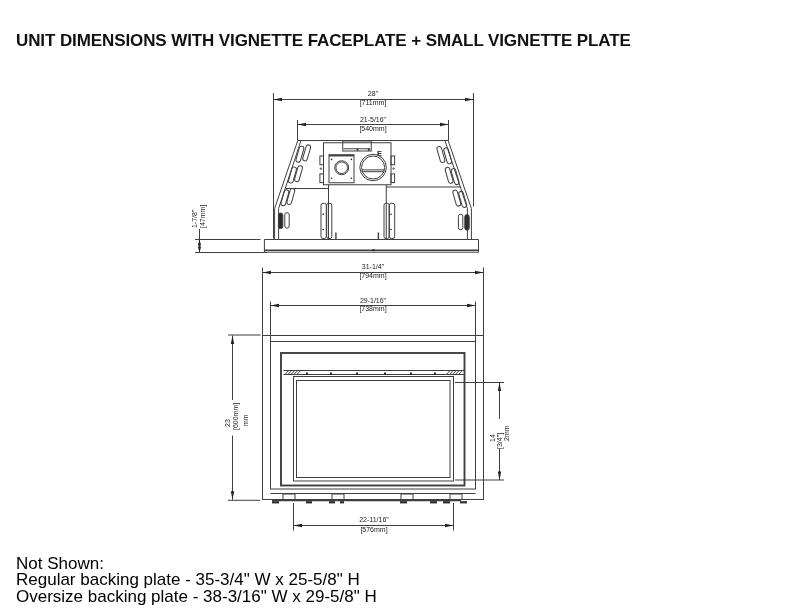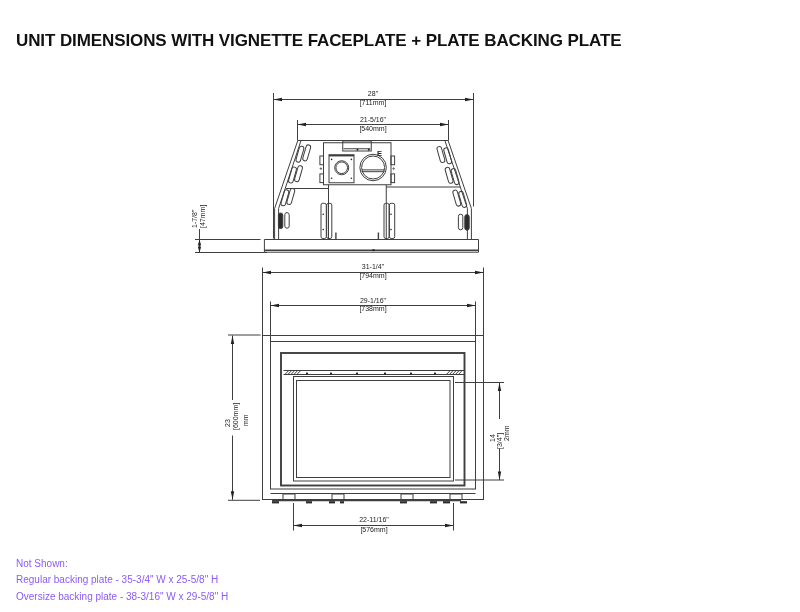--- a/index.html
+++ b/index.html
@@ -1,30 +1,30 @@
 <!DOCTYPE html>
 <html><head>
 <meta charset="utf-8">
 <style>
   html,body{margin:0;padding:0;background:#ffffff;}
   .page{position:relative;width:800px;height:612px;background:#fff;overflow:hidden;
         font-family:"Liberation Sans",sans-serif;}
   .title{position:absolute;left:16px;top:31px;font-size:17px;font-weight:bold;color:#111;
          white-space:nowrap;letter-spacing:-0.1px;}
-  .notes{position:absolute;left:16px;top:556px;font-size:10px;color:#8b5cf6;line-height:16.4px;white-space:nowrap;}
+  .notes{position:absolute;left:16px;top:556px;font-size:17px;color:#000000;line-height:16.4px;white-space:nowrap;}
   svg{position:absolute;left:0;top:0;}
   svg text{font-family:"Liberation Sans",sans-serif;fill:#222;}
   .dt{font-size:7px;}
   .dtr{font-size:7px;}
 </style>
 </head>
 <body>
 <div class="page">
 
-<div class="title">UNIT DIMENSIONS WITH VIGNETTE FACEPLATE + PLATE BACKING PLATE</div>
+<div class="title">UNIT DIMENSIONS WITH VIGNETTE FACEPLATE + SMALL VIGNETTE PLATE</div>
 
 <svg width="800" height="612" viewBox="0 0 800 612">
 <g stroke="#3f3f3f" stroke-width="1" fill="none">
 
 <g>
 <line x1="273.5" y1="93" x2="273.5" y2="238.5"></line>
 <line x1="473.5" y1="93" x2="473.5" y2="206.5"></line>
 </g>
 
 <g>

